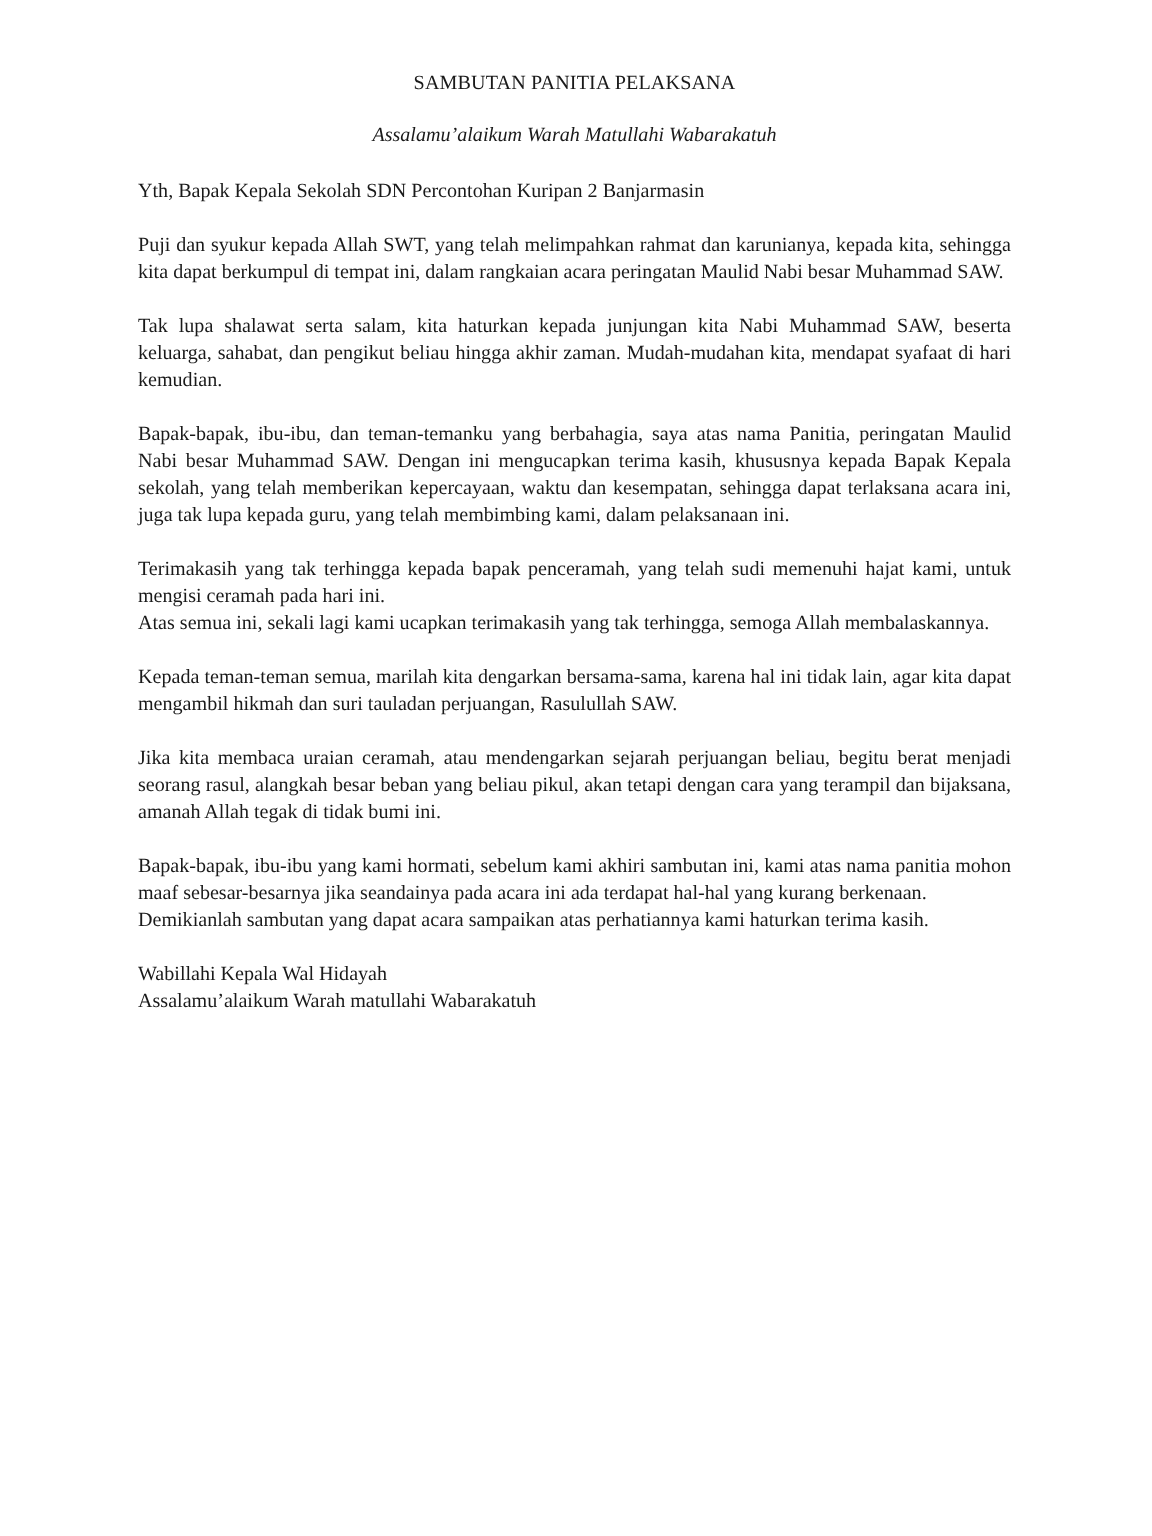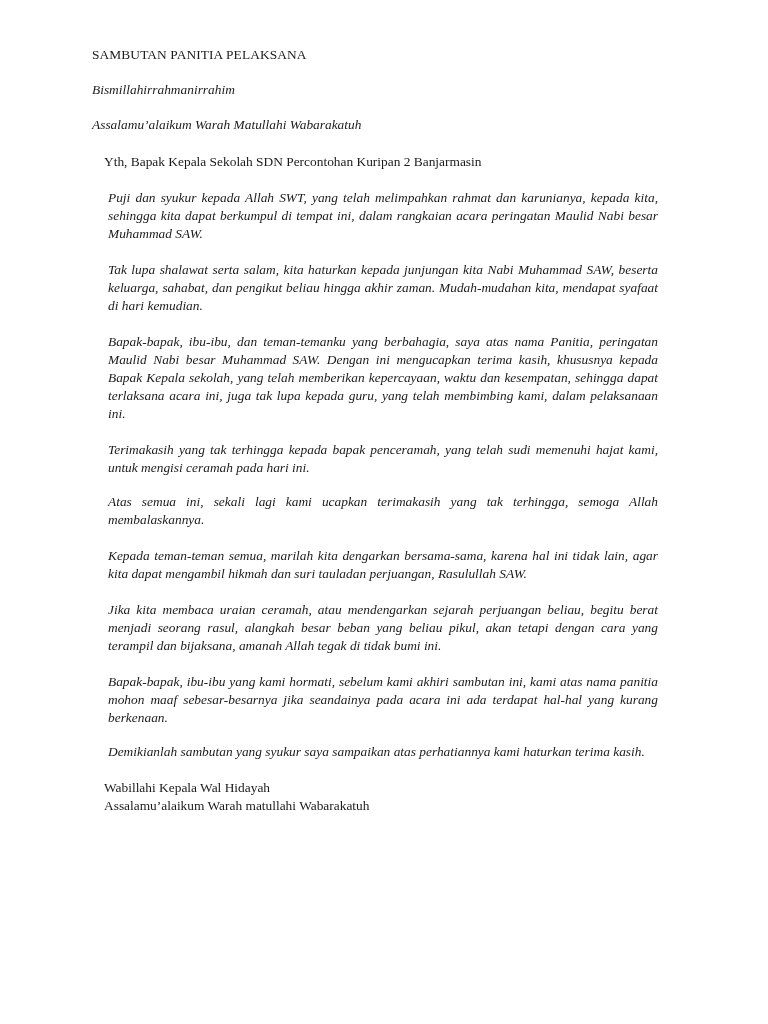--- a/index.html
+++ b/index.html
@@ -17,60 +17,58 @@
     }
     .page {
       position: absolute;
       left: 92px;
       top: 46px;
       width: 582px;
       font-size: 13.4px;
       line-height: 18px;
     }
     .center {
-      text-align: left;
+      text-align: center;
     }
     .title {
       margin: 0 0 17px 0;
       font-weight: normal;
       font-size: 13.4px;
       letter-spacing: 0.1px;
     }
     .italic {
       font-style: italic;
       margin: 0 0 17px 0;
     }
     .salam-open {
       margin-bottom: 19px;
     }
     .line {
       display: block;
       margin: 0;
     }
     .block {
-      margin: 0 0 18px 12px;
+      margin: 0 0 18px 0;
     }
     .para {
-      margin: 16px;
+      margin: 0;
       text-align: justify;
       text-align-last: left;
-      font-style: italic;
     }
     .para-group {
       margin: 0 0 18px 0;
     }
   </style>
 </head>
 <body>
 
 <div class="page">
 
   <h1 class="title center">SAMBUTAN PANITIA PELAKSANA</h1>
 
-  <p class="italic center">Bismillahirrahmanirrahim</p>
 
   <p class="italic center salam-open">Assalamu’alaikum Warah Matullahi Wabarakatuh</p>
 
   <div class="block">
     <span class="line">Yth, Bapak Kepala Sekolah SDN Percontohan Kuripan 2 Banjarmasin</span>
   </div>
 
   <div class="para-group">
     <p class="para">Puji dan syukur kepada Allah SWT, yang telah melimpahkan rahmat dan karunianya, kepada kita, sehingga kita dapat berkumpul di tempat ini, dalam rangkaian acara peringatan Maulid Nabi besar Muhammad SAW.</p>
   </div>
@@ -91,21 +89,21 @@
   <div class="para-group">
     <p class="para">Kepada teman-teman semua, marilah kita dengarkan bersama-sama, karena hal ini tidak lain, agar kita dapat mengambil hikmah dan suri tauladan perjuangan, Rasulullah SAW.</p>
   </div>
 
   <div class="para-group">
     <p class="para">Jika kita membaca uraian ceramah, atau mendengarkan sejarah perjuangan beliau, begitu berat menjadi seorang rasul, alangkah besar beban yang beliau pikul, akan tetapi dengan cara yang terampil dan bijaksana, amanah Allah tegak di tidak bumi ini.</p>
   </div>
 
   <div class="para-group">
     <p class="para">Bapak-bapak, ibu-ibu yang kami hormati, sebelum kami akhiri sambutan ini, kami atas nama panitia mohon maaf sebesar-besarnya jika seandainya pada acara ini ada terdapat hal-hal yang kurang berkenaan.</p>
-    <p class="para">Demikianlah sambutan yang syukur saya sampaikan atas perhatiannya kami haturkan terima kasih.</p>
+    <p class="para">Demikianlah sambutan yang dapat acara sampaikan atas perhatiannya kami haturkan terima kasih.</p>
   </div>
 
   <div class="block">
     <span class="line">Wabillahi Kepala Wal Hidayah</span>
     <span class="line">Assalamu’alaikum Warah matullahi Wabarakatuh</span>
   </div>
 
 </div>
 
 </body></html>

